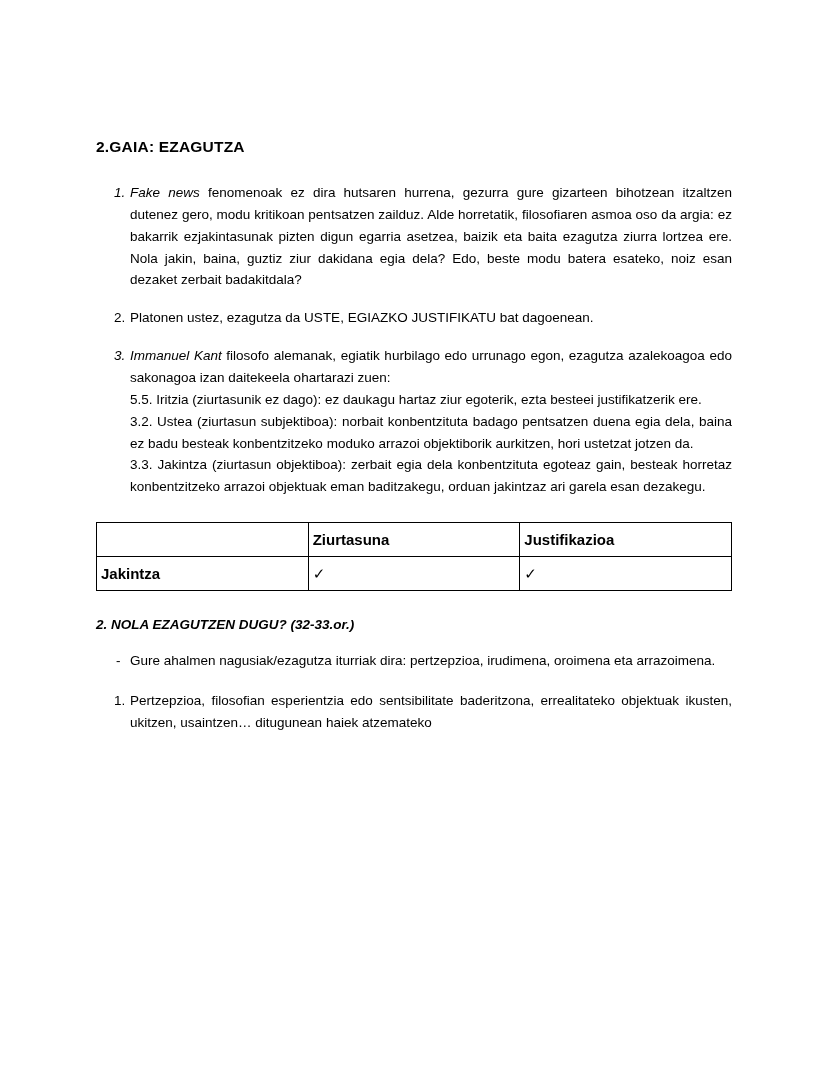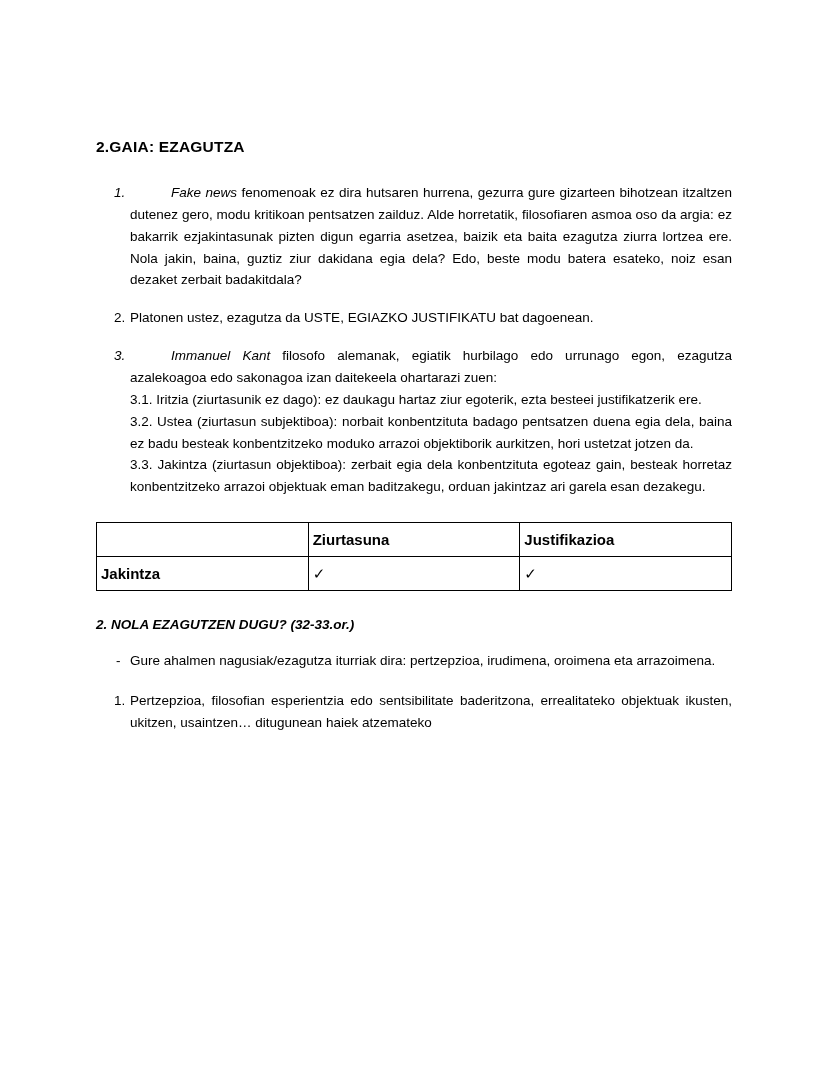--- a/index.html
+++ b/index.html
@@ -53,21 +53,20 @@
     font-style: italic;
   }
   .item-body {
     flex: 1;
     font-size: 13.5px;
     line-height: 1.62;
     text-align: justify;
   }
   .item-body .it {
     font-style: italic;
-    margin-left: 41px;
   }
   .sub-line {
     text-align: justify;
   }
   table.cmp {
     border-collapse: collapse;
     width: 100%;
     margin: 24px 0 26px 0;
     table-layout: fixed;
   }
@@ -110,21 +109,21 @@
 
     <div class="item">
       <div class="item-marker">2.</div>
       <div class="item-body">Platonen ustez, ezagutza da USTE, EGIAZKO JUSTIFIKATU bat dagoenean.</div>
     </div>
 
     <div class="item">
       <div class="item-marker italic">3.</div>
       <div class="item-body">
         <span class="it">Immanuel Kant</span><span> filosofo alemanak, egiatik hurbilago edo urrunago egon, ezagutza azalekoagoa edo sakonagoa izan daitekeela ohartarazi zuen:</span>
-        <div class="sub-line">3.1. Iritzia (ziurtasunik ez dago): ez daukagu hartaz ziur egoterik, ezta besteei justifikatzerik ere.</div>
+        <div class="sub-line">5.5. Iritzia (ziurtasunik ez dago): ez daukagu hartaz ziur egoterik, ezta besteei justifikatzerik ere.</div>
         <div class="sub-line">3.2. Ustea (ziurtasun subjektiboa): norbait konbentzituta badago pentsatzen duena egia dela, baina ez badu besteak konbentzitzeko moduko arrazoi objektiborik aurkitzen, hori ustetzat jotzen da.</div>
         <div class="sub-line">3.3. Jakintza (ziurtasun objektiboa): zerbait egia dela konbentzituta egoteaz gain, besteak horretaz konbentzitzeko arrazoi objektuak eman baditzakegu, orduan jakintzaz ari garela esan dezakegu.</div>
       </div>
     </div>
 
   </div>
 
   <table class="cmp">
     <thead>
       <tr>

